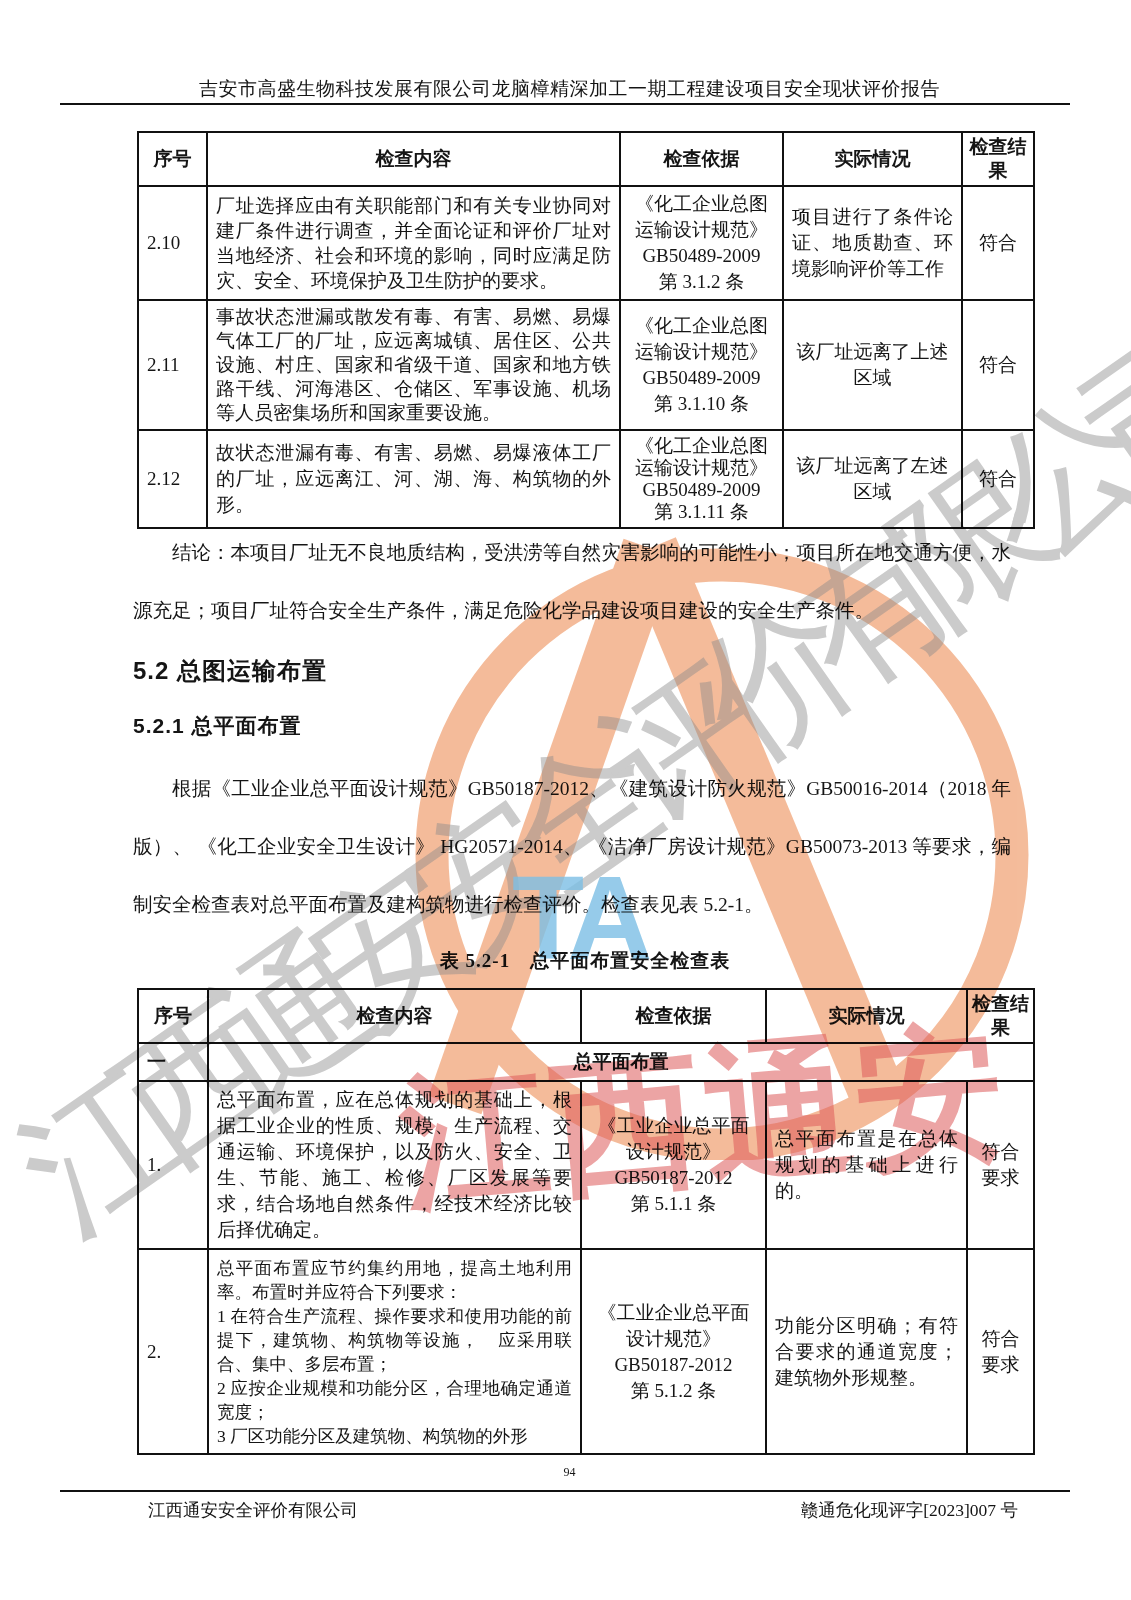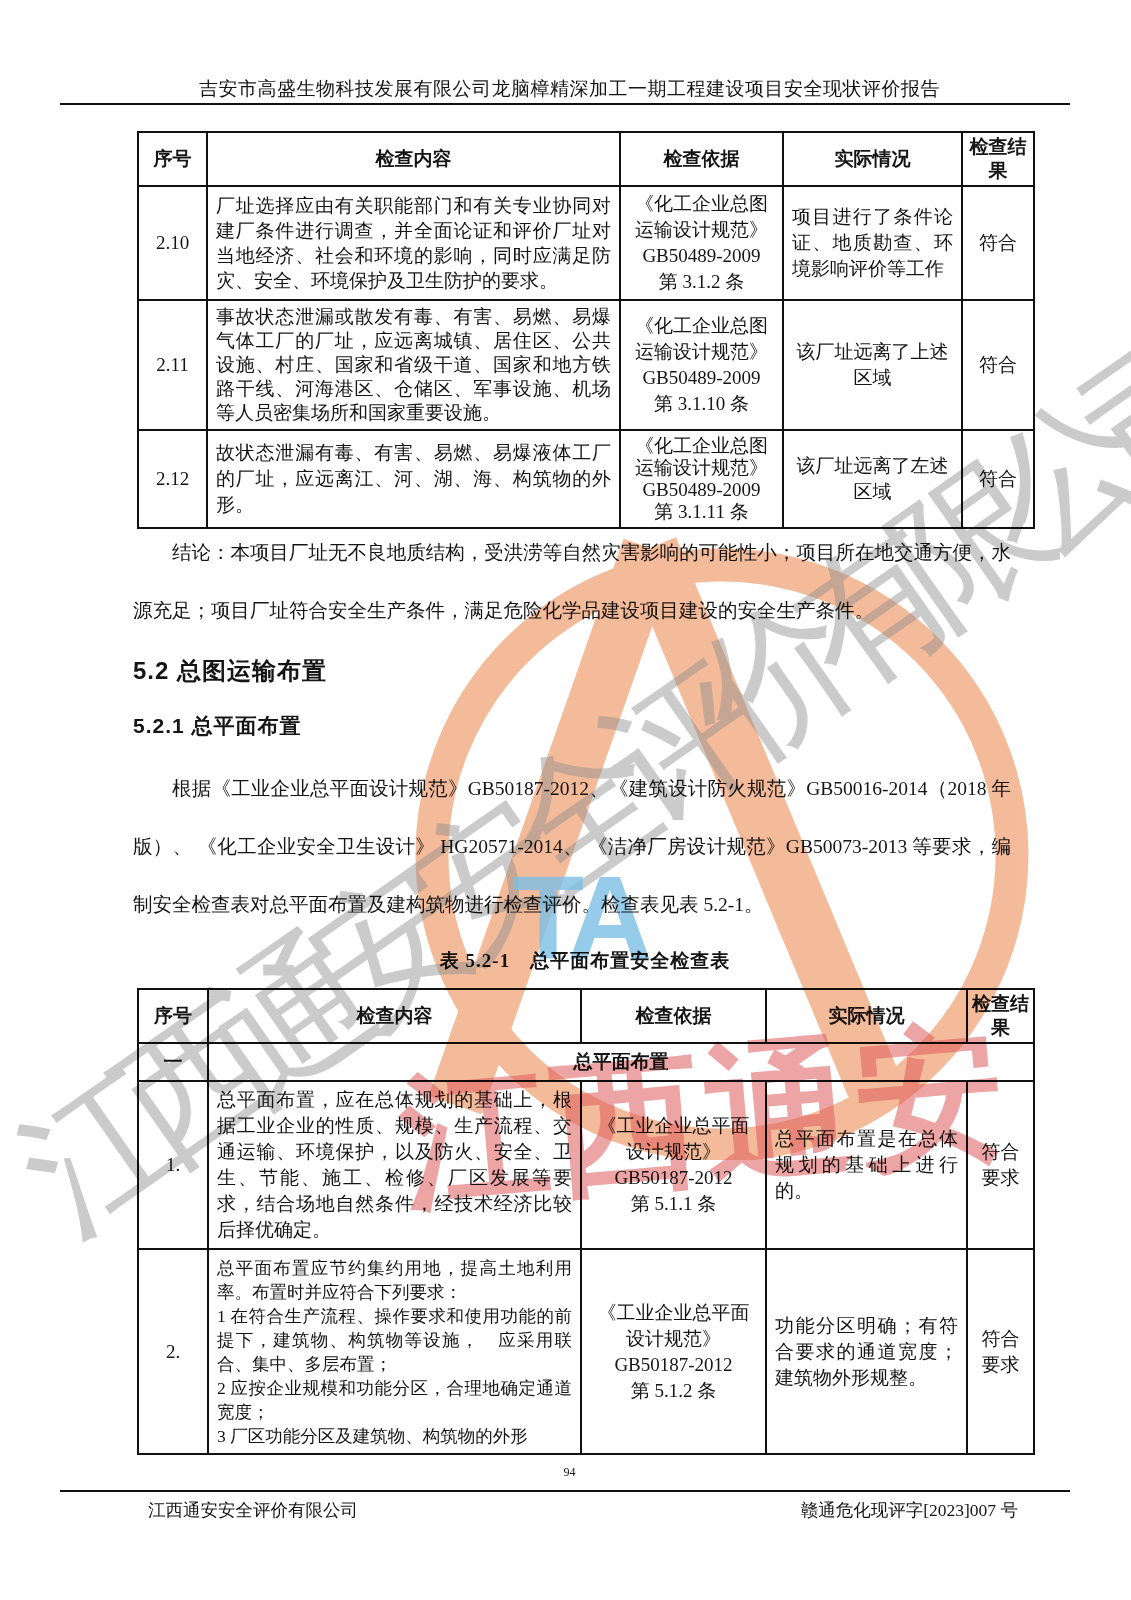--- a/index.html
+++ b/index.html
@@ -24,21 +24,21 @@
     position:absolute; left:137px; border-collapse:collapse; table-layout:fixed;
     width:896px; background:transparent;
   }
   #table1{top:131px;}
   #table2{top:988px;}
   table.chk th, table.chk td{
     border:2px solid #111; padding:4px 8px; vertical-align:middle;
     font-size:19px; line-height:26px; overflow:hidden;
   }
   table.chk th{font-weight:bold; text-align:center; padding:2px 4px; line-height:24px;}
-  td.c-no{text-align:center; font-size:18px; padding:2px 2px;}
+  td.c-no{font-size:18px; padding:2px 2px;}
   td.c-content{text-align:justify; line-height:26px; white-space:pre-line;}
   td.c-basis{text-align:center; font-size:18px; line-height:23px; white-space:pre-line; padding:2px 5px;}
   td.c-actual{text-align:justify; line-height:28px; white-space:pre-line;}
   td.c-actual.center{text-align:center;}
   td.c-result{text-align:center; line-height:24px; padding:2px 4px;}
   td.section-label{text-align:center; font-weight:bold; padding:2px;}
   #table2 td.tight{font-size:17.5px; line-height:24px;}
   
   .body-par{
     position:absolute; left:133px; width:878px; margin:0;

